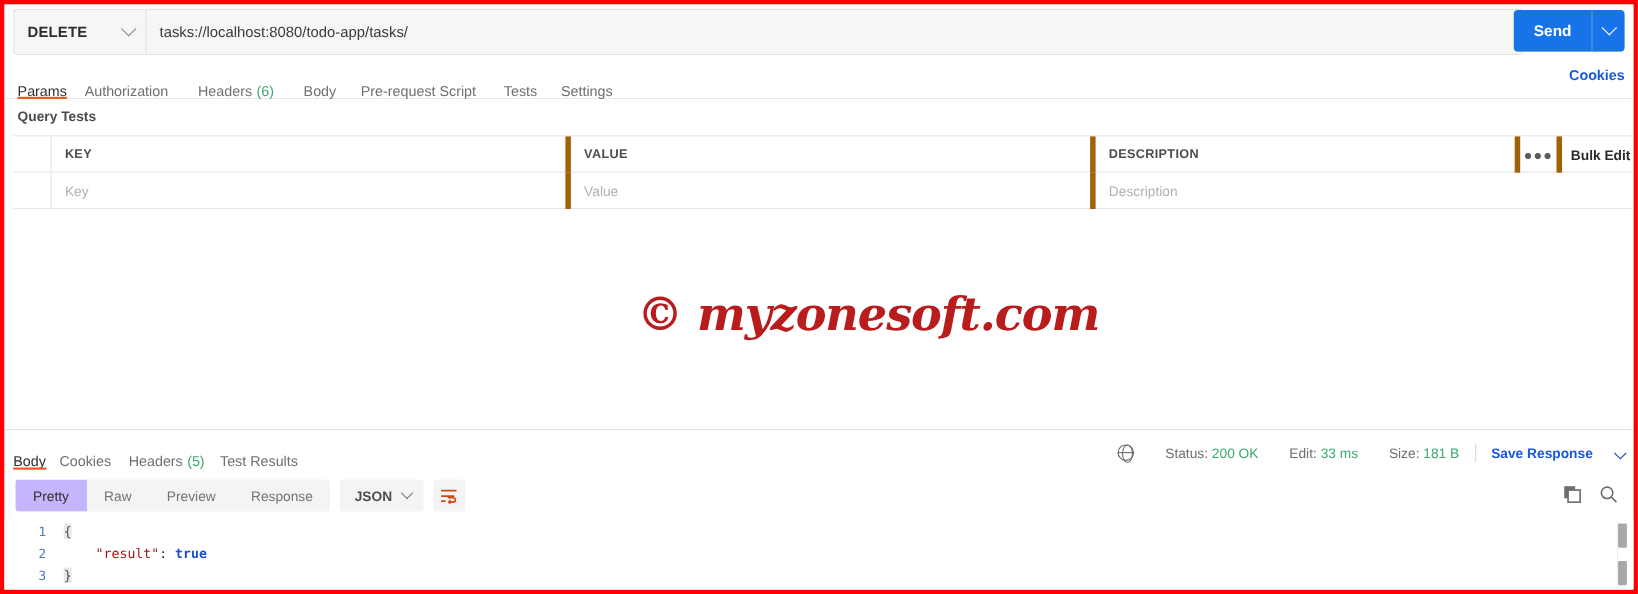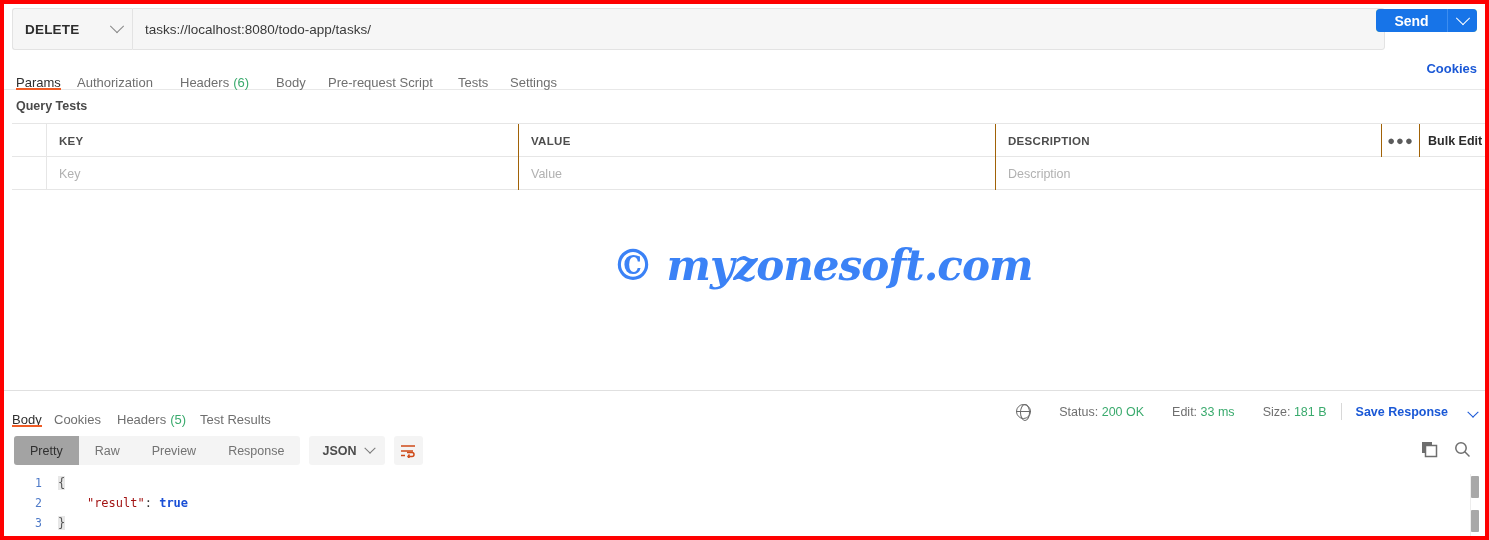--- a/index.html
+++ b/index.html
@@ -81,21 +81,21 @@
     align-items: center;
     padding: 0 12px;
     font-size: 13.5px;
     color: #3a3a3a;
     cursor: text;
   }
   .send-group {
     position: absolute;
     right: 0; top: 1px;
     width: 101px;
-    height: 23px;
+    height: 38px;
     display: flex;
     border-radius: 4px;
     overflow: hidden;
     background: #bef264;
   }
   .send-btn {
     flex: 1;
     background: #1774e8;
     color: #fff;
     font-weight: bold;
@@ -183,21 +183,21 @@
     border-bottom: 1px solid #e6e6e6;
     display: flex;
   }
   .prow.head { top: 0; }
   .prow.body { top: 33px; }
   .cell {
     height: 33px;
     display: flex;
     align-items: center;
     padding-left: 12px;
-    border-right: 1px solid #a16207;
+    border-right: 5px solid #a16207;
     font-size: 12.5px;
   }
   .cell.chk { width: 35px; padding: 0; border-right: 1px solid #e6e6e6; }
   .cell.key { width: 472px; }
   .cell.val { width: 477px; }
   .cell.desc { width: 386px; }
   .cell.dots { width: 38px; justify-content: center; padding-left: 0; }
   .cell.bulk { width: 65px; border-right: none; padding-left: 8px; }
   .hdr-text {
     font-weight: bold;
@@ -205,32 +205,31 @@
     font-size: 11.5px;
     letter-spacing: 0.3px;
   }
   .ph-text { color: #b1b1b1; font-size: 12.5px; }
   .dots-glyph { color: #5b5b5b; font-size: 13px; letter-spacing: 1px; line-height: 1; }
   .bulk-text { color: #2b2b2b; font-weight: bold; font-size: 12.5px; cursor: pointer; }
 
   
   .watermark {
     position: absolute;
-    left: 575px; top: 237px;
+    left: 575px; top: 257px;
     width: 330px;
     text-align: center;
     font-family: "DejaVu Serif", serif;
     font-style: italic;
     font-weight: bold;
     font-size: 42px;
-    color: #3b82f6;
+    color: #b91c1c;
     user-select: none;
     white-space: nowrap;
     letter-spacing: -1px;
-    margin-left: 33px;
   }
 
   
   .resp-divider {
     position: absolute;
     left: 0; top: 386px;
     width: 1481px;
     height: 1px;
     background: #e0e0e0;
   }
@@ -304,21 +303,21 @@
   }
   .seg {
     padding: 0 16px;
     display: flex;
     align-items: center;
     font-size: 12.5px;
     color: #737373;
     cursor: pointer;
   }
   .seg.active {
-    background: #a3a3a3;
+    background: #c4b5fd;
     color: #2f2f2f;
   }
   .json-sel {
     display: flex;
     align-items: center;
     gap: 10px;
     background: #f4f4f4;
     border-radius: 3px;
     height: 29px;
     padding: 0 11px 0 13px;

